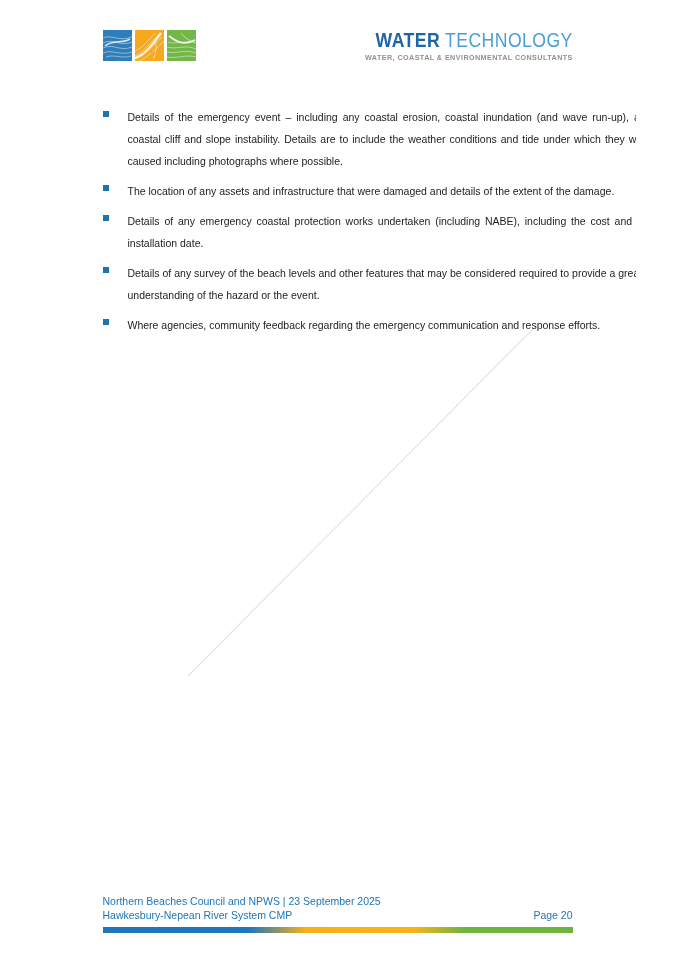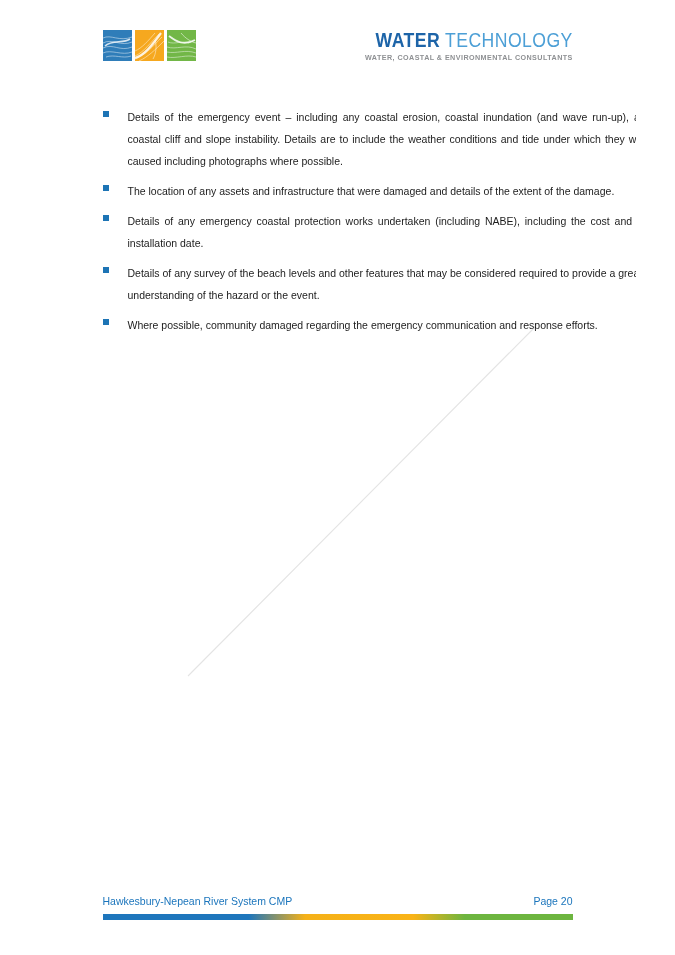--- a/index.html
+++ b/index.html
@@ -160,25 +160,26 @@
     <li class="bullet-item">
       <span class="bullet-marker"></span>
       <span class="bullet-text">Details of any emergency coastal protection works undertaken (including NABE), including the cost and the installation date.</span>
     </li>
     <li class="bullet-item">
       <span class="bullet-marker"></span>
       <span class="bullet-text">Details of any survey of the beach levels and other features that may be considered required to provide a greater understanding of the hazard or the event.</span>
     </li>
     <li class="bullet-item">
       <span class="bullet-marker"></span>
-      <span class="bullet-text">Where possible, community damaged regarding the emergency communication and response efforts.</span>
+      <span class="bullet-text">Where agencies, community feedback regarding the emergency communication and response efforts.</span>
     </li>
   </ul>
 
   <div class="footer">
+    <div>Northern Beaches Council and NPWS | 23 September 2025</div>
     <div class="footer-row2">
       <span>Hawkesbury-Nepean River System CMP</span>
       <span>Page 20</span>
     </div>
     <div class="footer-bar"></div>
   </div>
 
 </div>
 
 </body></html>

